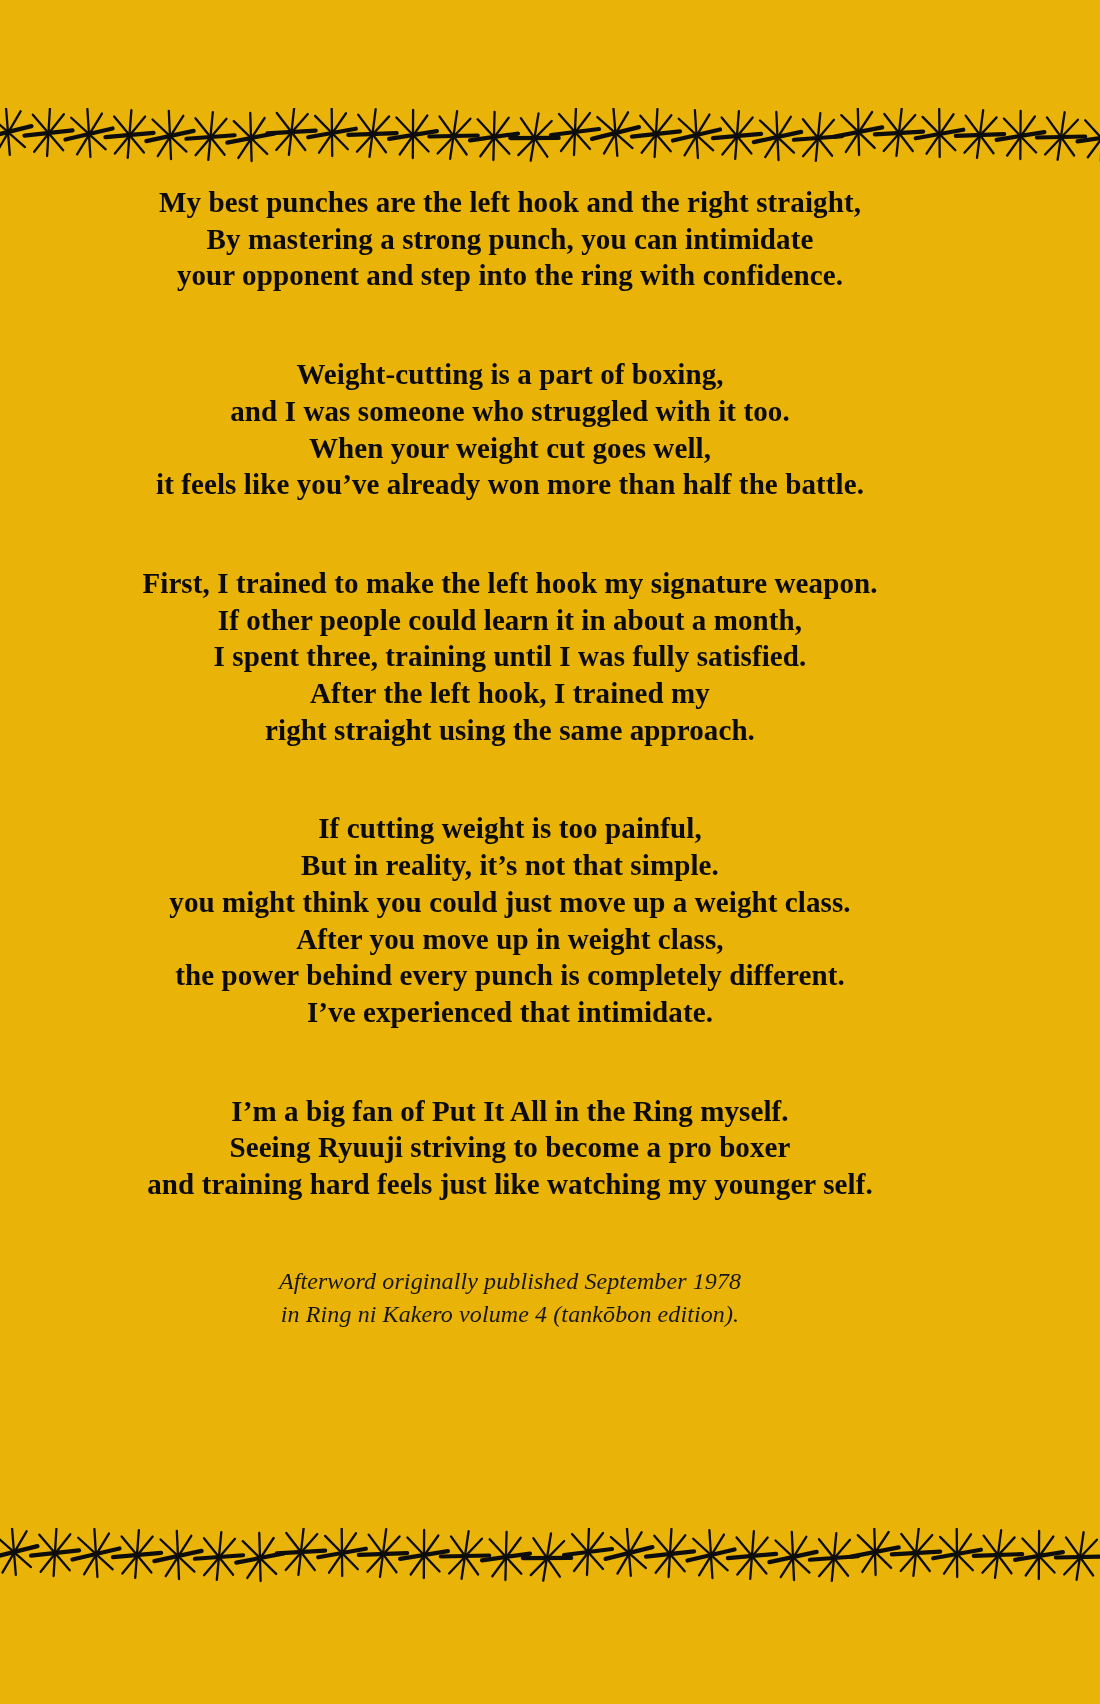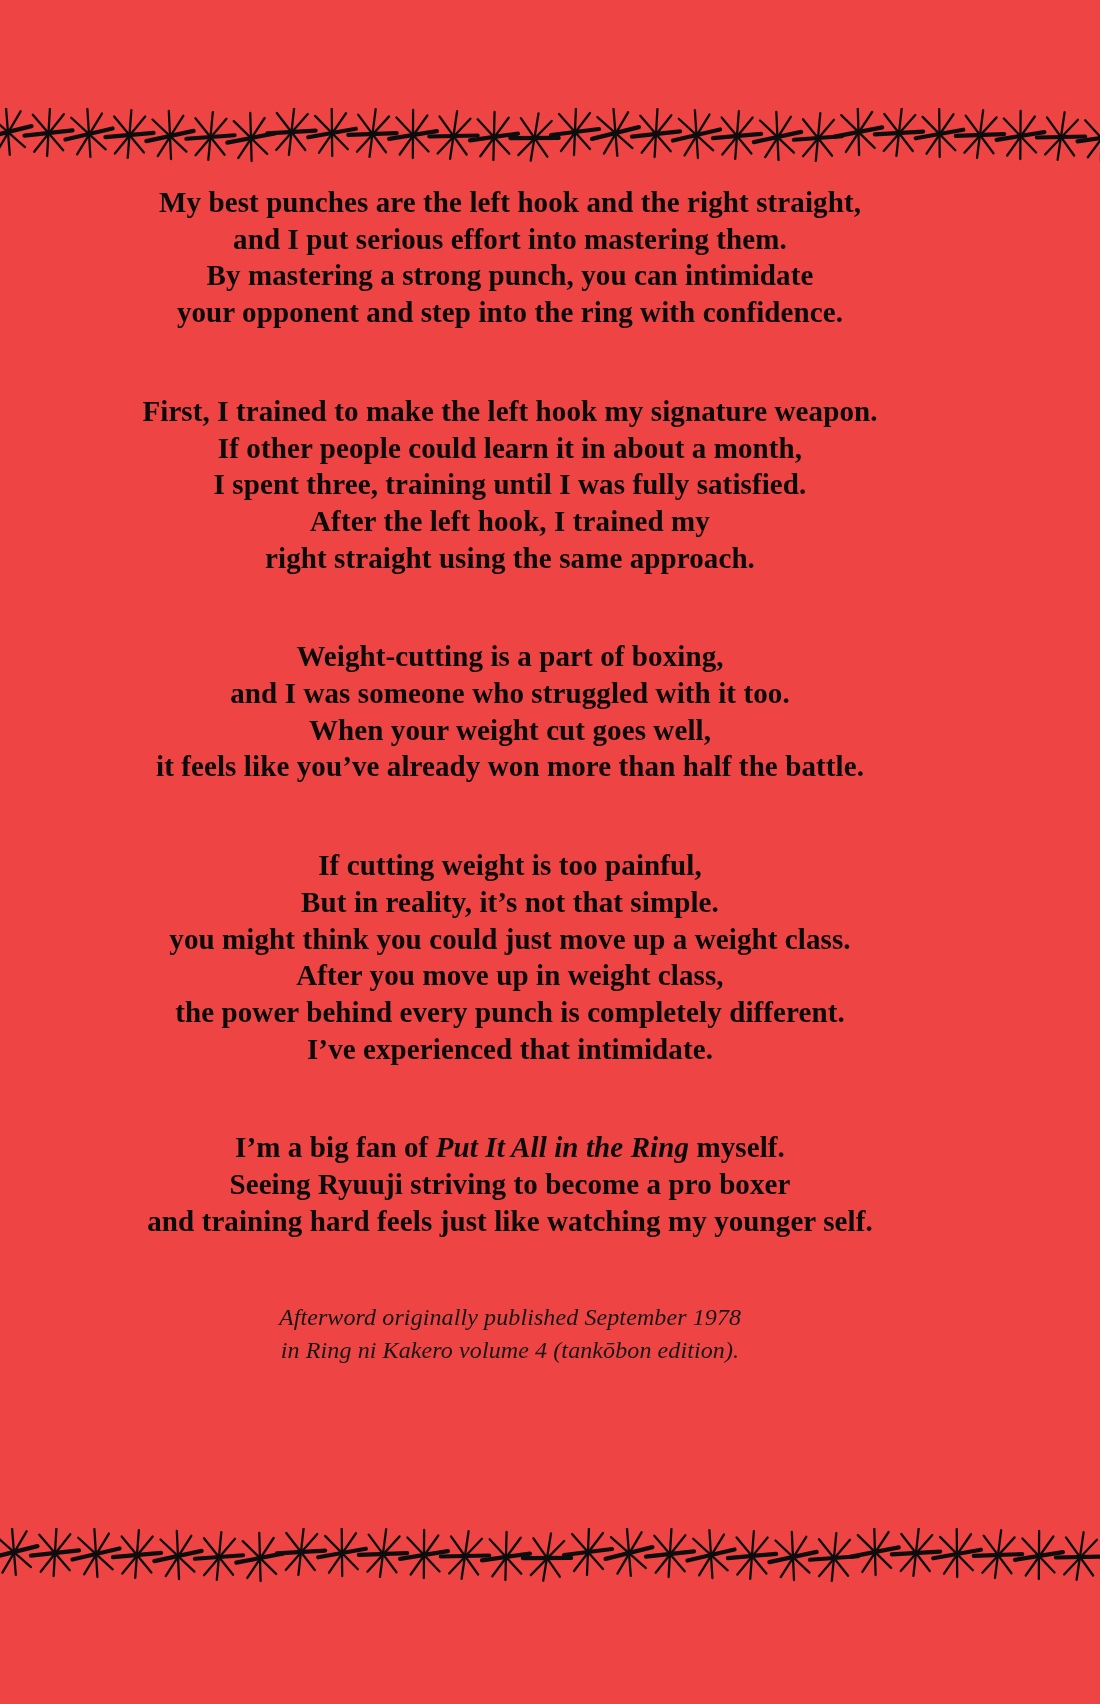--- a/index.html
+++ b/index.html
@@ -4,21 +4,21 @@
 <style>
   html, body { margin: 0; padding: 0; }
   body {
     background: #e8e8e8;
     font-family: "Liberation Serif", serif;
   }
   .page {
     position: relative;
     width: 1100px;
     height: 1704px;
-    background: #ef4444;
+    background: #eab308;
     overflow: hidden;
     color: #0b0b0b;
   }
   .asterisk-border {
     position: absolute;
     left: 0;
     width: 1100px;
     height: 56px;
     display: block;
   }
@@ -34,21 +34,21 @@
     text-align: center;
   }
   .para {
     margin: 0 0 62px 0;
     font-weight: 700;
     font-size: 29px;
     line-height: 36.7px;
     letter-spacing: 0.1px;
   }
   .para .line { display: block; }
-  .book-title { font-style: italic; }
+  .book-title { }
   .footnote {
     margin-top: 52px;
     font-weight: 400;
     font-style: italic;
     font-size: 24px;
     line-height: 33px;
     color: #161616;
   }
   .footnote .line { display: block; }
 </style>
@@ -225,38 +225,37 @@
         <line x1="1" y1="-25" x2="-1" y2="23" stroke-width="2.3"></line>
         <line x1="-16" y1="-18" x2="15" y2="17" stroke-width="2.3"></line>
         <line x1="-14" y1="19" x2="15" y2="-19" stroke-width="2.3"></line>
       </g>
     </svg>
 
   <div class="text-column">
 
     <p class="para">
       <span class="line">My best punches are the left hook and the right straight,</span>
-      <span class="line">and I put serious effort into mastering them.</span>
       <span class="line">By mastering a strong punch, you can intimidate</span>
       <span class="line">your opponent and step into the ring with confidence.</span>
+    </p>
+
+    <p class="para">
+      <span class="line">Weight-cutting is a part of boxing,</span>
+      <span class="line">and I was someone who struggled with it too.</span>
+      <span class="line">When your weight cut goes well,</span>
+      <span class="line">it feels like you’ve already won more than half the battle.</span>
     </p>
 
     <p class="para">
       <span class="line">First, I trained to make the left hook my signature weapon.</span>
       <span class="line">If other people could learn it in about a month,</span>
       <span class="line">I spent three, training until I was fully satisfied.</span>
       <span class="line">After the left hook, I trained my</span>
       <span class="line">right straight using the same approach.</span>
-    </p>
-
-    <p class="para">
-      <span class="line">Weight-cutting is a part of boxing,</span>
-      <span class="line">and I was someone who struggled with it too.</span>
-      <span class="line">When your weight cut goes well,</span>
-      <span class="line">it feels like you’ve already won more than half the battle.</span>
     </p>
 
     <p class="para">
       <span class="line">If cutting weight is too painful,</span>
       <span class="line">But in reality, it’s not that simple.</span>
       <span class="line">you might think you could just move up a weight class.</span>
       <span class="line">After you move up in weight class,</span>
       <span class="line">the power behind every punch is completely different.</span>
       <span class="line">I’ve experienced that intimidate.</span>
     </p>

